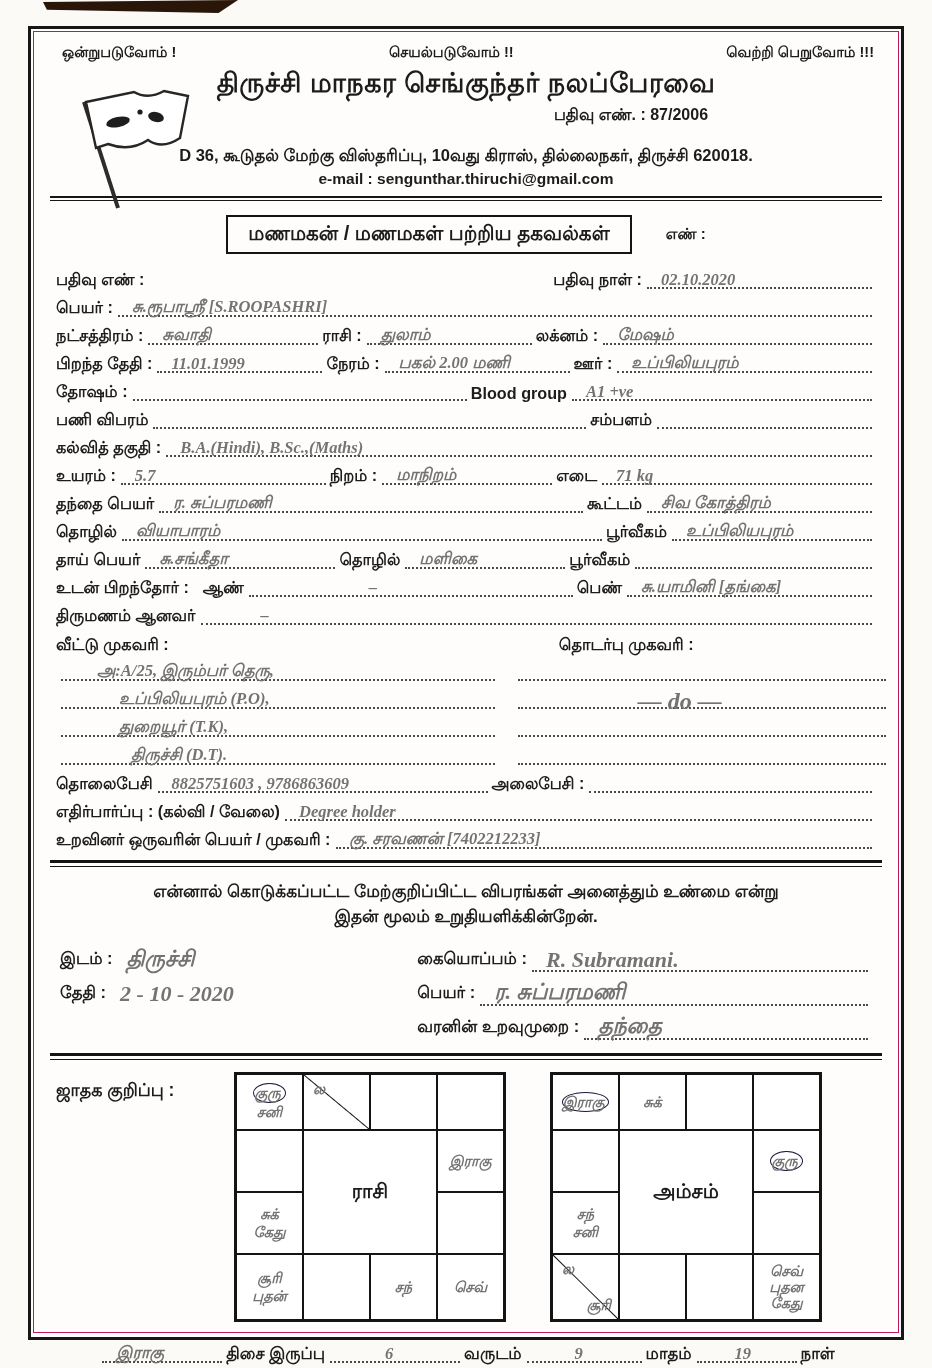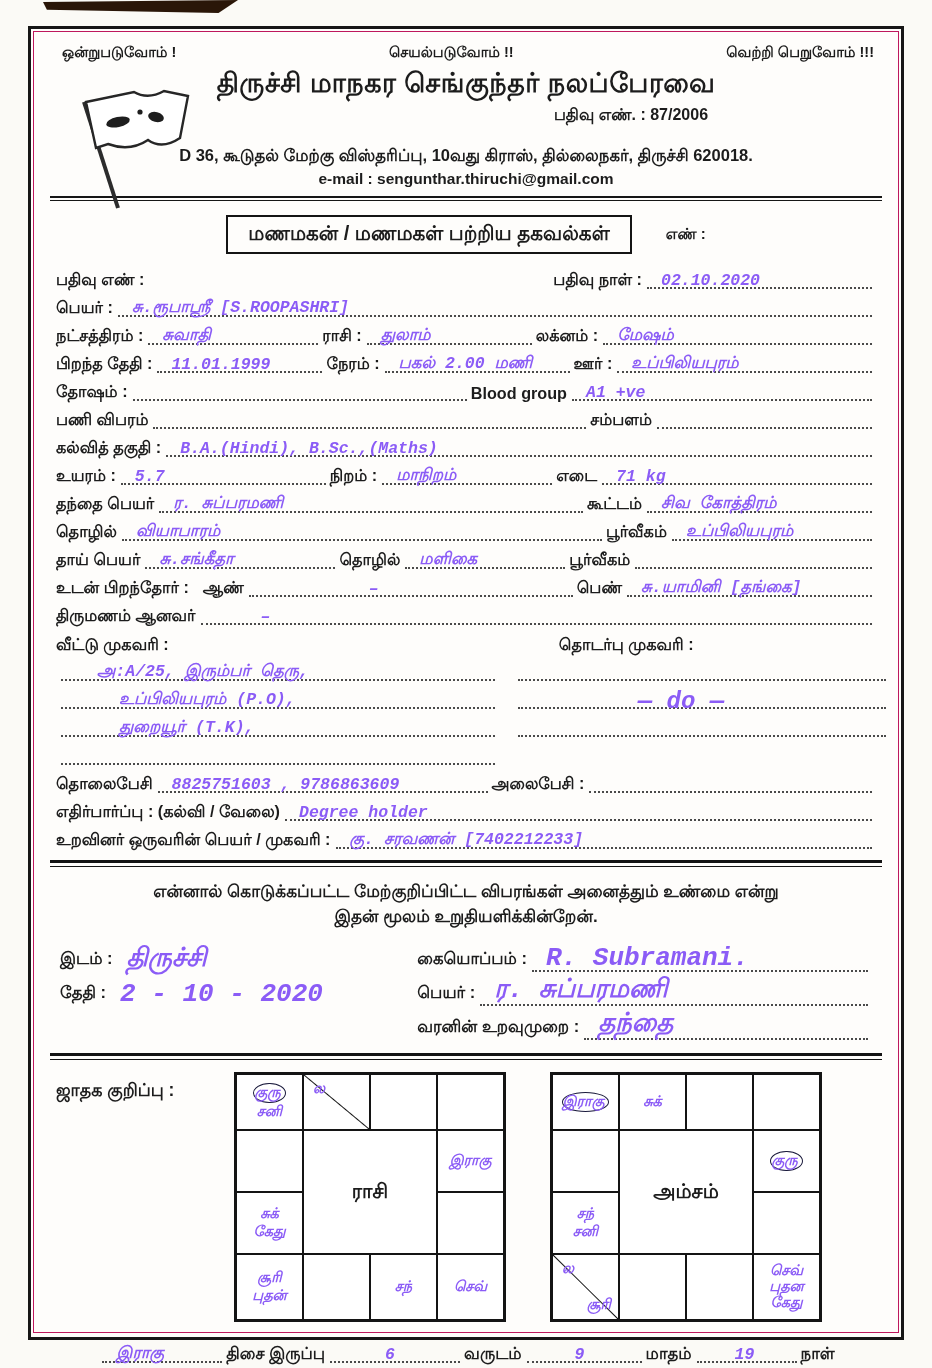--- a/index.html
+++ b/index.html
@@ -33,24 +33,24 @@
   .titlebar{display:flex;align-items:center;justify-content:center;margin:14px 0 8px 0;}
   .title-box{border:2.5px solid #141414;padding:5px 20px;font-size:20px;font-weight:800;}
   .num-label{font-size:15px;font-weight:700;margin-left:34px;}
   
   .formarea{padding:2px 6px 0 6px;}
   .row{display:flex;align-items:flex-end;font-size:16.2px;font-weight:700;height:28px;white-space:nowrap;}
   .lbl{flex:0 0 auto;padding-bottom:1px;}
   .fill{border-bottom:2px dotted #4a4a4a;height:24px;display:flex;align-items:flex-end;margin:0 4px 3px 5px;overflow:visible;}
   .grow{flex:1 1 auto;}
   .hw{
-    font-family:Liberation Mono, monospace;font-style:italic;font-weight:600;
-    color:#8b5cf6;font-size:16.5px;transform:translateY(3px);padding-left:14px;white-space:nowrap;
+    font-family:Liberation Serif, serif;font-style:italic;font-weight:600;
+    color:#737373;font-size:16.5px;transform:translateY(3px);padding-left:14px;white-space:nowrap;
   }
-  .hw.big{font-size:26px;}
+  .hw.big{font-size:22px;}
   .rule-thick{border-top:3px solid #141414;border-bottom:1.5px solid #141414;height:3px;margin:8px 0 0 0;}
   
   .addr-heads{display:flex;font-size:16.2px;font-weight:700;height:28px;align-items:flex-end;}
   .addr-grid{display:grid;grid-template-columns:54% 46%;column-gap:14px;}
   
   .decl{text-align:center;font-size:17px;font-weight:700;line-height:25px;margin-top:12px;}
   .sig-grid{display:grid;grid-template-columns:44% 56%;margin-top:14px;padding:0 10px;}
   .sig-row{display:flex;align-items:center;font-size:16.5px;font-weight:700;height:34px;}
   
   .jad-wrap{display:flex;align-items:flex-start;margin-top:12px;padding-left:6px;}
@@ -274,20 +274,25 @@
       </div>
       <div class="row">
         <span class="fill grow">
           <span class="hw" style="padding-left:58px">துறையூர் (T.K),</span>
             </span>
       </div>
       <div class="row">
         <span class="fill grow"></span>
       </div>
       <div class="row">
+        <span class="fill grow">
+          <span class="hw" style="padding-left:70px">திருச்சி (D.T).</span>
+            </span>
+      </div>
+      <div class="row">
         <span class="fill grow"></span>
       </div>
     </div>
 
     <div class="row">
       <span class="lbl">தொலைபேசி</span>
       <span class="fill" style="flex:0 0 330px">
         <span class="hw">8825751603 , 9786863609</span>
           </span>
       <span class="lbl">அலைபேசி :</span>

